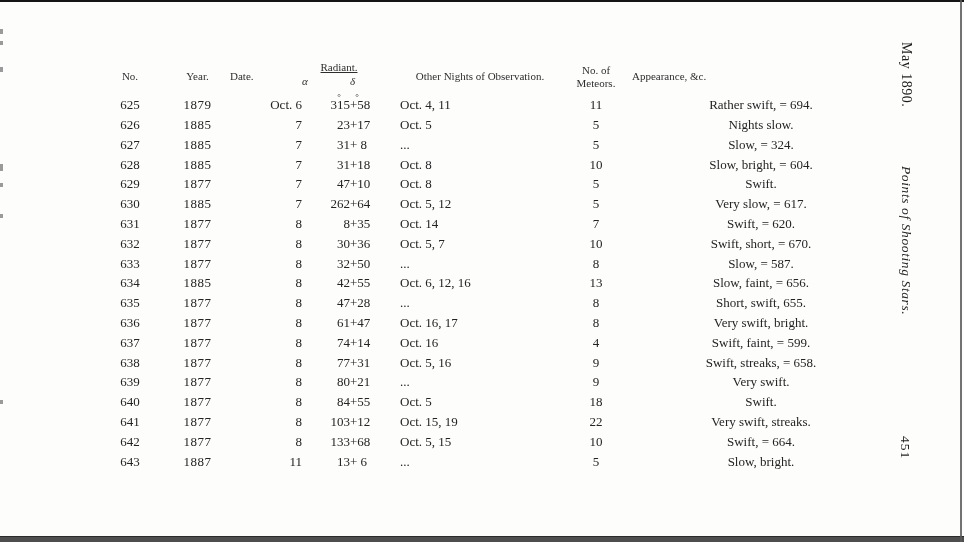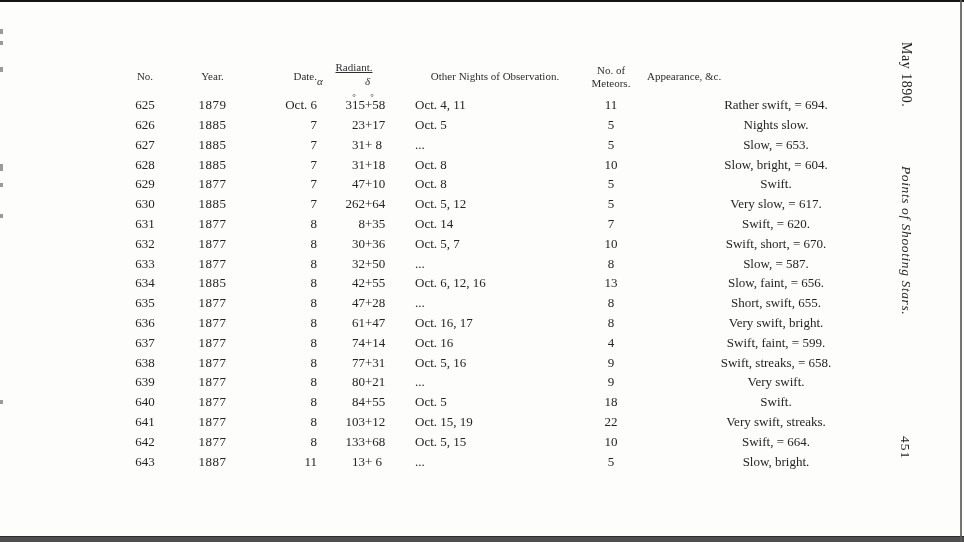--- a/index.html
+++ b/index.html
@@ -9,39 +9,39 @@
     font-family:"Liberation Serif","DejaVu Serif",serif;
     color:#262626;
   }
   
   .edge-top{position:absolute;left:0;top:0;width:964px;height:2px;background:#151515;}
   .edge-bottom{position:absolute;left:0;bottom:0;width:964px;height:5px;background:#4e4e4e;border-top:1px solid #2a2a2a;}
   .edge-right-line{position:absolute;top:0;right:2px;width:2px;height:542px;background:#5a5a5a;opacity:.85;}
   .left-tick{position:absolute;left:0;width:3px;background:#9a9a9a;}
   
   table.obs{
-    position:absolute;left:110px;top:54px;width:795px;
+    position:absolute;left:95px;top:54px;width:795px;
     border-collapse:collapse;table-layout:fixed;
   }
   table.obs th,table.obs td{padding:0;vertical-align:middle;font-weight:normal;}
   thead th{font-size:11px;color:#2e2e2e;line-height:1.15;}
   tbody td{font-size:13px;height:19.8px;white-space:pre;color:#242424;}
   col.c-no{width:70px;}  col.c-year{width:65px;} col.c-date{width:72px;}
   col.c-alpha{width:48px;} col.c-delta{width:50px;} col.c-other{width:160px;}
   col.c-met{width:72px;} col.c-app{width:258px;}
   .col-no{text-align:center;}
   .col-year{text-align:center;letter-spacing:.5px;}
   .col-date{text-align:right;padding-right:14px;}
   .col-alpha{text-align:right;padding-right:3px;}
   .col-delta{text-align:left;padding-left:12px;}
   .col-other{text-align:left;}
   .col-meteors{text-align:center;}
   .col-appearance{text-align:center;padding-left:20px;}
   th.h-no,th.h-year,th.h-other,th.h-met{text-align:center;}
-  th.h-date{text-align:right;}
+  th.h-date{text-align:left;}
   th.h-app{text-align:left;}
   th.h-radiant{text-align:center;vertical-align:bottom;padding-bottom:1px;text-decoration:underline;}
   .radiant-inner{position:relative;left:-12px;}
   th.h-alpha{text-align:left;padding-left:7px;font-size:11px;font-style:italic;vertical-align:top;}
   th.h-delta{text-align:left;padding-left:8px;font-size:11px;font-style:italic;vertical-align:top;}
   tr.hrow1 th{height:18px;vertical-align:bottom;}
   tr.hrow2 th{height:15px;}
   thead tr.hrow1 th[rowspan]{vertical-align:middle;padding-top:10px;}
   tbody tr:first-child td{padding-top:6px;}
   
@@ -124,21 +124,21 @@
         <td class="col-appearance">Nights slow.</td>
       </tr>
       <tr>
         <td class="col-no">627</td>
         <td class="col-year">1885</td>
         <td class="col-date">7</td>
         <td class="col-alpha">31</td>
         <td class="col-delta">+ 8</td>
         <td class="col-other">...</td>
         <td class="col-meteors">5</td>
-        <td class="col-appearance">Slow, = 653.</td>
+        <td class="col-appearance">Slow, = 324.</td>
       </tr>
       <tr>
         <td class="col-no">628</td>
         <td class="col-year">1885</td>
         <td class="col-date">7</td>
         <td class="col-alpha">31</td>
         <td class="col-delta">+18</td>
         <td class="col-other">Oct. 8</td>
         <td class="col-meteors">10</td>
         <td class="col-appearance">Slow, bright, = 604.</td>

